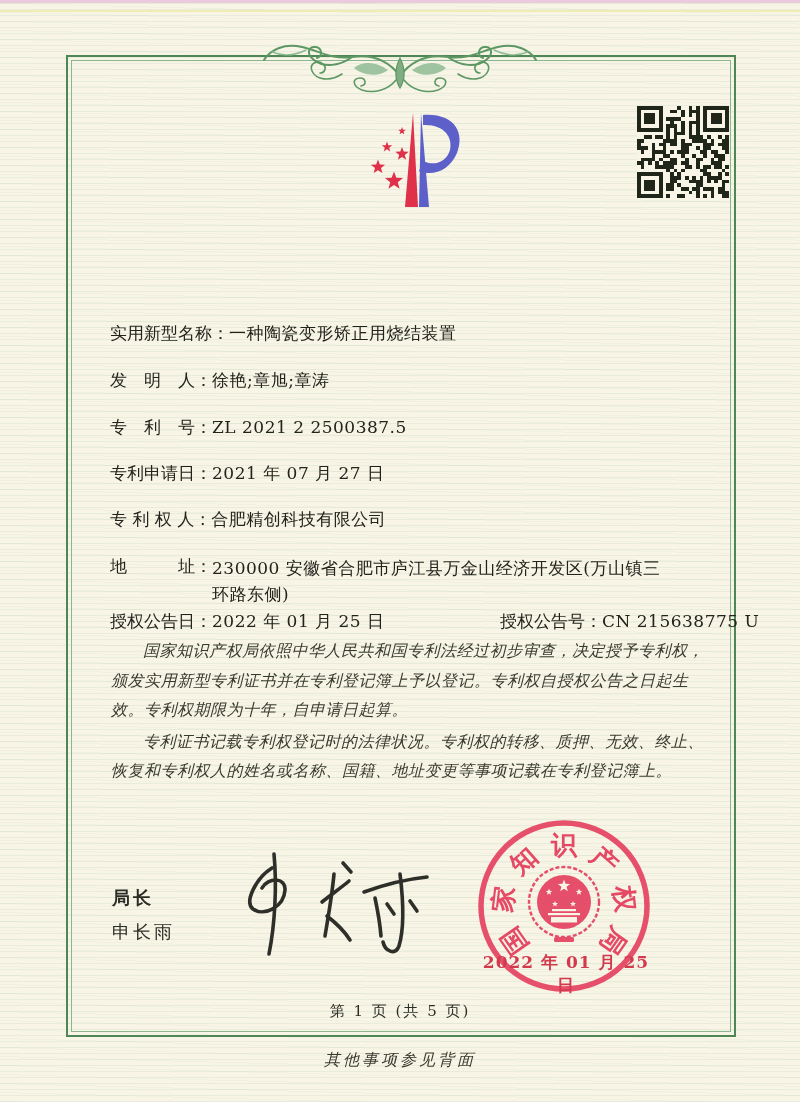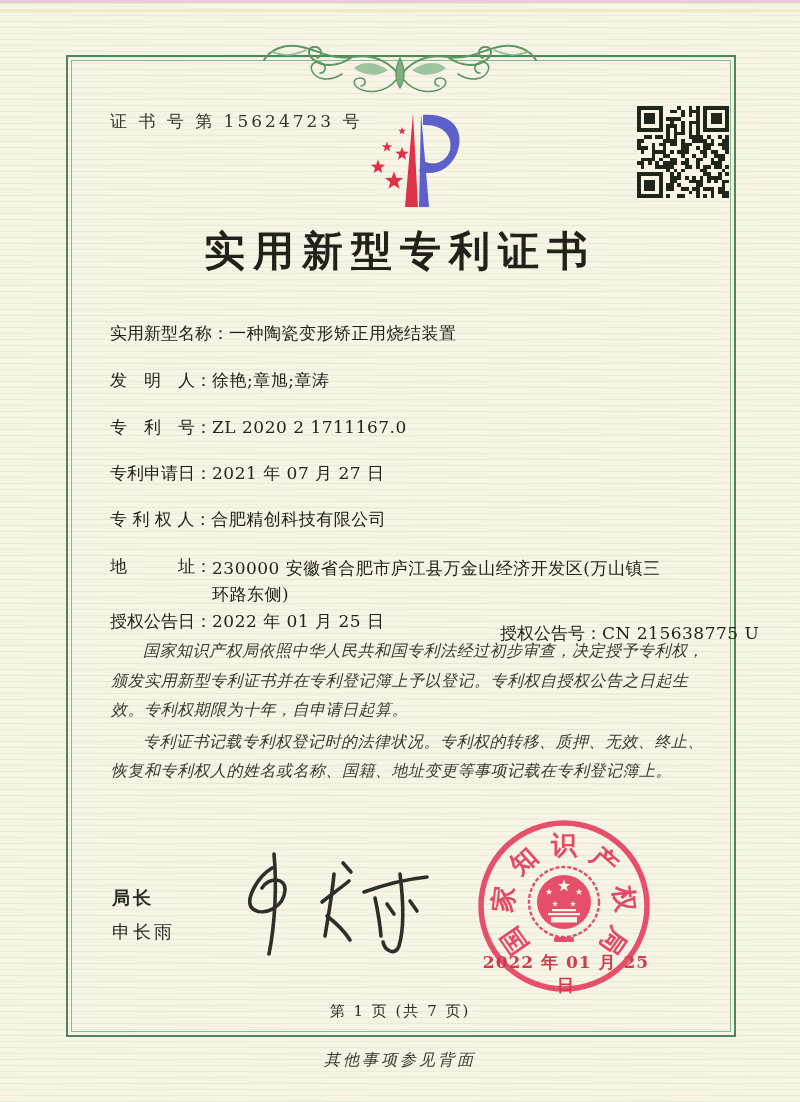--- a/index.html
+++ b/index.html
@@ -27,21 +27,21 @@
   .logo{position:absolute;left:349px;top:109px;width:116px;height:106px;}
   .qr{position:absolute;left:637px;top:106px;width:92px;height:92px;}
 
   .title{position:absolute;left:0;top:224px;width:800px;text-align:center;
     font-size:41px;font-weight:700;letter-spacing:8px;color:#22221a;}
 
   .row{position:absolute;left:110px;font-size:17px;white-space:nowrap;}
   .row .label{display:inline-block;min-width:100px;white-space:pre;color:#23231c;}
   .row .value{display:inline-block;margin-left:0;color:#23231c;letter-spacing:.5px;}
   .row .value.wrap{white-space:normal;vertical-align:top;width:462px;line-height:1.55;letter-spacing:.5px;}
-  .row2-group{position:absolute;left:390px;top:0;margin-top:12px;}
+  .row2-group{position:absolute;left:390px;top:0;}
 
   .paras{position:absolute;left:110px;top:636px;width:600px;}
   .paras p{margin:0 0 2px 1px;font-size:16px;line-height:1.85;text-indent:2em;
     font-style:italic;color:#3a3a2f;letter-spacing:.5px;}
 
   .signer-title{position:absolute;left:112px;top:886px;font-size:18px;letter-spacing:3px;font-family:"DejaVu Sans","Liberation Sans",sans-serif;color:#2c2c26;font-weight:bold;}
   .signer-name{position:absolute;left:112px;top:920px;font-size:18px;letter-spacing:3px;font-family:"DejaVu Sans","Liberation Sans",sans-serif;color:#2c2c26;}
   .signature{position:absolute;left:216px;top:846px;width:214px;height:114px;}
 
   .seal{position:absolute;left:472px;top:814px;width:184px;height:184px;}
@@ -79,21 +79,20 @@
         <path d="M186,17 C198,26 214,28 224,20 C232,14 230,6 222,7 C216,8 215,16 221,18"></path>
         <path d="M150,30 C162,21 176,21 184,28 C175,36 158,37 150,30 Z" fill="#9dc49e" stroke="none"></path>
         <path d="M196,34 C208,42 222,40 226,31 C229,24 221,19 215,24 C211,27 213,33 218,33" stroke-width="1.6"></path>
         <path d="M142,40 C150,50 164,54 176,50 C186,46 186,38 178,38 C172,38 171,45 177,46" stroke-width="1.6"></path>
         <path d="M232,10 C244,16 256,16 266,12" stroke-width="1.4" stroke="#8ebb92"></path>
       </g>
       <path d="M138,18 C133,28 132,38 138,48 C144,38 143,28 138,18 Z" fill="#7fae83" stroke="#5d9763" stroke-width="1.2"></path>
     </g>
   </svg>
 
-  <div class="cert-no">证 书 号 第 15624723 号</div>
 
   <svg class="logo" viewBox="0 0 116 106">
     <polygon points="64,4 56,98 69,98" fill="#e0314b"></polygon>
     <polygon points="72,4 70,98 80,98" fill="#5d60c9"></polygon>
     <path d="M74,6 C106,4 116,24 108,44 C101,61 84,68 70,62 L74,52 C86,58 98,52 101,41 C104,28 95,15 74,16 Z" fill="#5d60c9"></path>
     <g id="logo-stars" fill="#e0314b">
         <polygon points="53.00,18.00 53.99,20.64 56.80,20.76 54.60,22.52 55.35,25.24 53.00,23.68 50.65,25.24 51.40,22.52 49.20,20.76 52.01,20.64"></polygon>
         <polygon points="38.00,32.50 39.36,36.13 43.23,36.30 40.20,38.71 41.23,42.45 38.00,40.31 34.77,42.45 35.80,38.71 32.77,36.30 36.64,36.13"></polygon>
         <polygon points="53.00,38.00 54.73,42.62 59.66,42.84 55.80,45.91 57.11,50.66 53.00,47.94 48.89,50.66 50.20,45.91 46.34,42.84 51.27,42.62"></polygon>
         <polygon points="29.00,50.50 30.85,55.45 36.13,55.68 32.00,58.97 33.41,64.07 29.00,61.15 24.59,64.07 26.00,58.97 21.87,55.68 27.15,55.45"></polygon>
@@ -419,30 +418,29 @@
         <rect x="11" y="24" width="1" height="1"></rect>
         <rect x="12" y="24" width="1" height="1"></rect>
         <rect x="16" y="24" width="1" height="1"></rect>
         <rect x="18" y="24" width="1" height="1"></rect>
         <rect x="20" y="24" width="1" height="1"></rect>
         <rect x="23" y="24" width="1" height="1"></rect>
         <rect x="24" y="24" width="1" height="1"></rect>
       </g>
   </svg>
 
-  <div class="title">实用新型专利证书</div>
 
   <div class="row" style="top:322px">
     <span class="label">实用新型名称：</span><span class="value">一种陶瓷变形矫正用烧结装置</span>
   </div>
   <div class="row" style="top:369px">
     <span class="label">发　明　人：</span><span class="value">徐艳;章旭;章涛</span>
   </div>
   <div class="row" style="top:416px">
-    <span class="label">专　利　号：</span><span class="value">ZL 2020 2 1711167.0</span>
+    <span class="label">专　利　号：</span><span class="value">ZL 2021 2 2500387.5</span>
   </div>
   <div class="row" style="top:462px">
     <span class="label">专利申请日：</span><span class="value">2021 年 07 月 27 日</span>
   </div>
   <div class="row" style="top:508px">
     <span class="label">专 利 权 人：</span><span class="value">合肥精创科技有限公司</span>
   </div>
   <div class="row" style="top:555px">
     <span class="label">地　　　址：</span><span class="value wrap">230000 安徽省合肥市庐江县万金山经济开发区(万山镇三环路东侧)</span>
   </div>
@@ -497,16 +495,16 @@
           <polygon points="101.00,86.80 101.79,88.91 104.04,89.01 102.28,90.42 102.88,92.59 101.00,91.34 99.12,92.59 99.72,90.42 97.96,89.01 100.21,88.91"></polygon>
         </g>
       <rect x="80" y="95" width="24" height="2.2" fill="#f8f5e7"></rect>
       <rect x="76" y="99" width="32" height="2.2" fill="#f8f5e7"></rect>
       <rect x="79" y="103" width="26" height="5.5" fill="#f8f5e7"></rect>
       <rect x="82" y="123" width="20" height="5" rx="1.5" fill="#e5415f"></rect>
     </g>
   </svg>
   <div class="seal-date">2022 年 01 月 25 日</div>
 
-  <div class="page-number">第 1 页 (共 7 页)</div>
+  <div class="page-number">第 1 页 (共 5 页)</div>
   <div class="back-note">其他事项参见背面</div>
 
 </div>
 
 </body></html>

